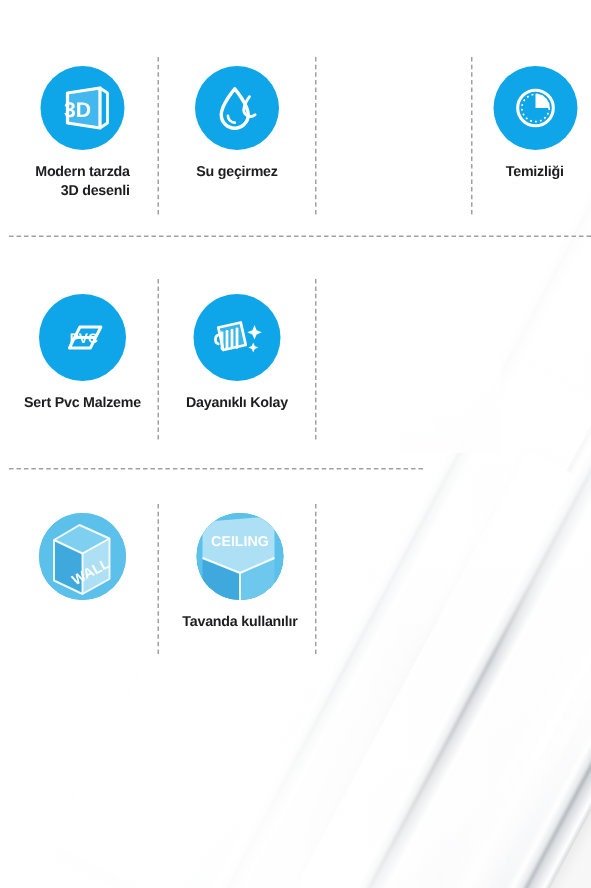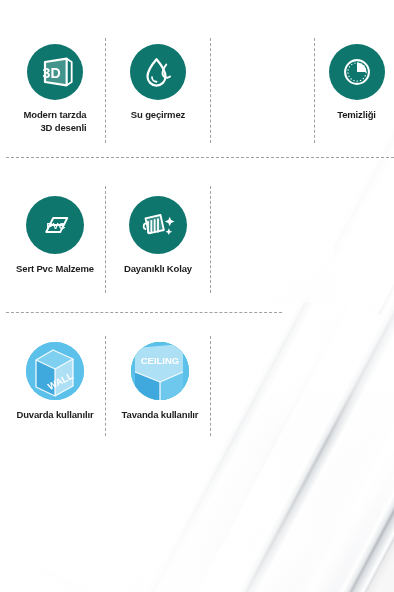--- a/index.html
+++ b/index.html
@@ -76,21 +76,21 @@
   #grid { position:absolute; inset:0; }
 
   .cell {
     position:absolute;
     display:flex;
     flex-direction:column;
     align-items:center;
   }
   .badge {
     border-radius:50%;
-    background:#0f766e;
+    background:#0ea5e9;
     display:flex; align-items:center; justify-content:center;
     flex:none;
   }
   .cap {
     margin-top:9px;
     font-size:9.5px;
     font-weight:bold;
     color:#1d1d1f;
     text-align:right;
     line-height:1.35;
@@ -239,21 +239,20 @@
             <path d="M29 27 L47 17 L47 44 L29 54 Z" fill="#aee0f5"></path>
             <g fill="none" stroke="#ffffff" stroke-width="1.3" stroke-linejoin="round" opacity="0.9">
               <path d="M10 18 L27 8 L47 17 L29 27 Z"></path>
               <path d="M29 27 L29 54"></path>
               <path d="M10 18 L10 45 L29 54 L47 44 L47 17"></path>
             </g>
             <text x="36" y="42" font-family="Liberation Sans, sans-serif" font-size="9.5" font-weight="bold" fill="#ffffff" text-anchor="middle" transform="rotate(-28 36 42)">WALL</text>
           </g>
         </svg>
       </div>
-      <div class="cap">Duvarda kullanılır</div>
     </div>
 
     <div class="cell" style="left:111px; top:342px; width:98px;">
       <div class="badge" style="width:58px;height:58px; background:#14b8a6;">
         <svg width="58" height="58" viewBox="0 0 58 58" aria-hidden="true">
           <defs>
               <clipPath id="cclip">
                 <circle cx="29" cy="29" r="29"></circle>
               </clipPath>
             </defs>

